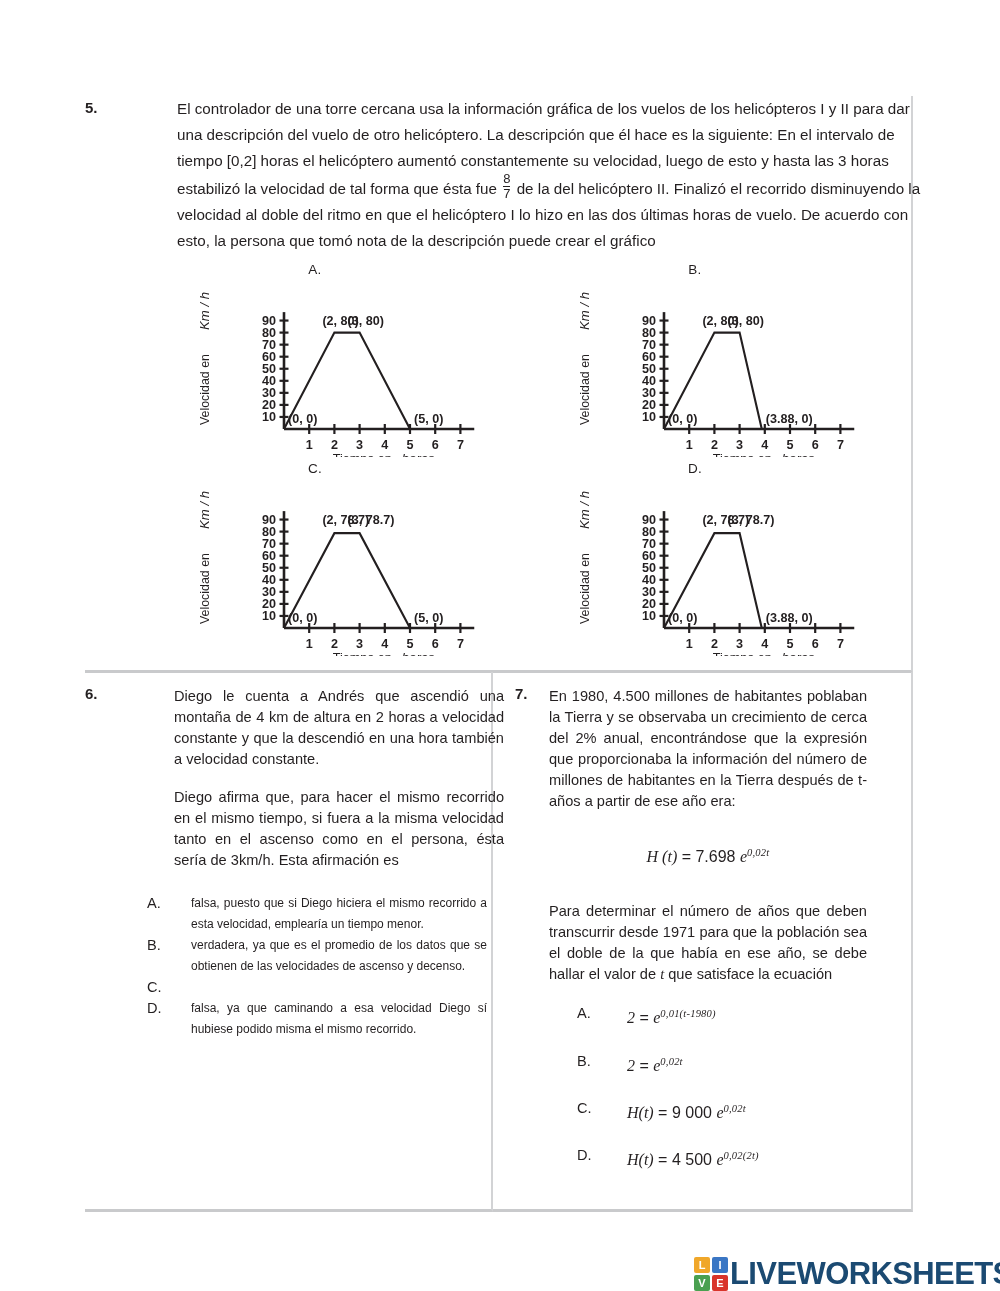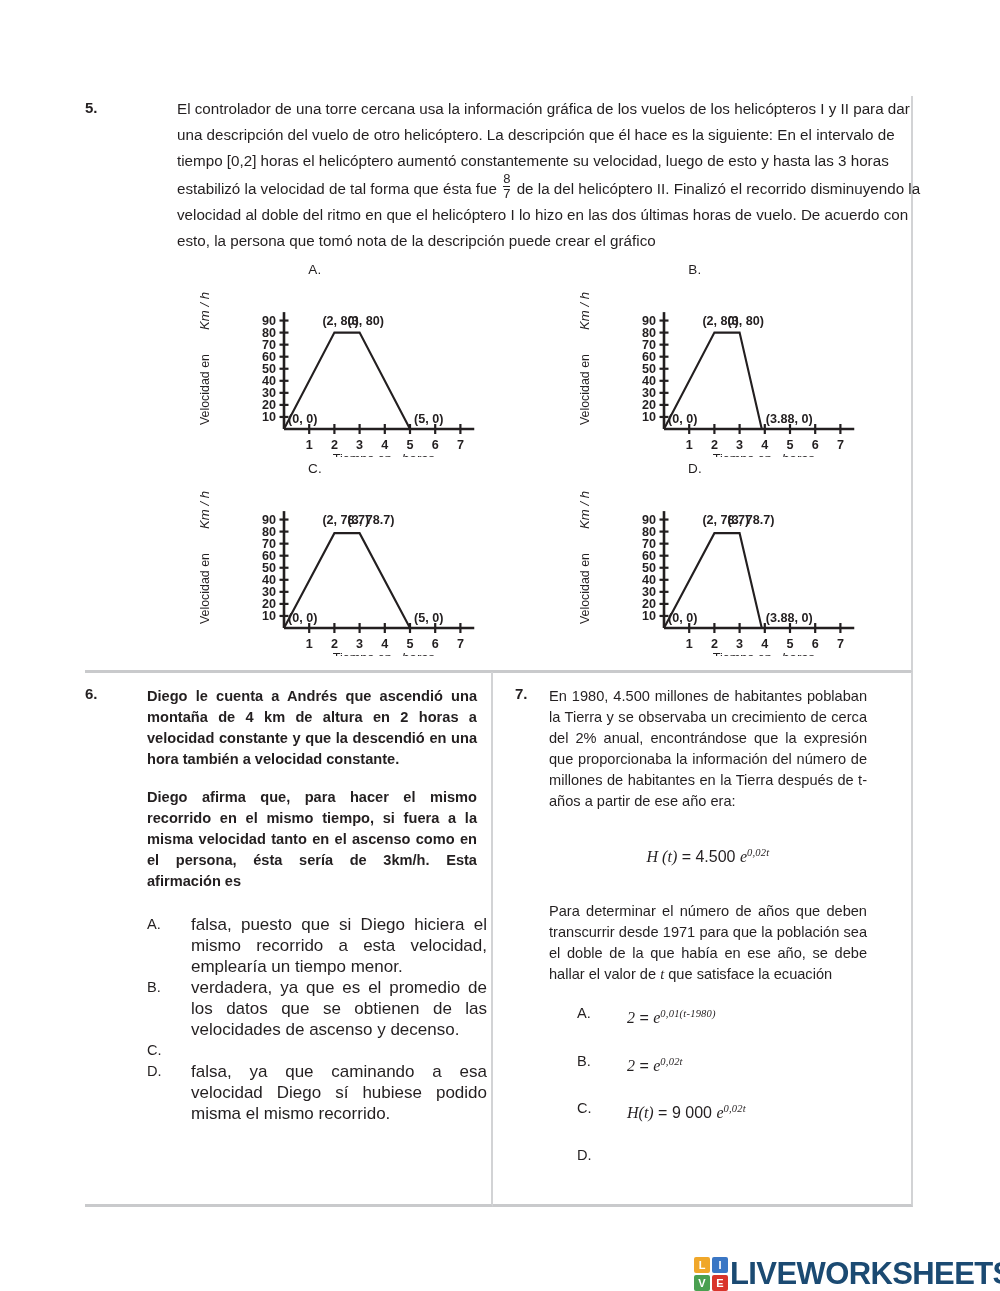--- a/index.html
+++ b/index.html
@@ -96,35 +96,35 @@
   }
   #q6 { width: 408px; }
   #q7 { width: 420px; margin-left: 0; }
   #q6 .qnum { position: absolute; left: 0; top: 14px; }
   #q7 .qnum { position: absolute; left: 22px; top: 14px; }
   .qbody {
     font-size: 14.6px;
     line-height: 21px;
     text-align: justify;
   }
-  #q6 .qbody { margin-left: 62px; width: 330px; font-weight: bold; }
+  #q6 .qbody { margin-left: 89px; width: 330px; }
   #q7 .qbody { margin-left: 56px; width: 318px; }
   .qbody p { margin: 0 0 17px 0; }
   .qbody p:last-child { margin-bottom: 0; }
 
   
   .opts { margin-top: 22px; }
   .opt { display: flex; margin-bottom: 0px; }
   .opt-letter {
     flex: 0 0 auto;
     font-size: 14.6px;
     line-height: 21px;
   }
   .opt-text {
-    font-size: 17px;
+    font-size: 12px;
     line-height: 21px;
     text-align: justify;
   }
   #q6 .opts { margin-left: 62px; width: 340px; }
   #q6 .opt-letter { width: 44px; }
   #q6 .opt-text { width: 296px; }
 
   #q7 .opts { margin-left: 84px; width: 320px; margin-top: 18px; }
   #q7 .opt { margin-bottom: 22px; }
   #q7 .opt-letter { width: 50px; }
@@ -422,39 +422,40 @@
           <span class="opt-text">falsa, ya que caminando a esa velocidad Diego sí hubiese podido misma el mismo recorrido.</span>
         </div>
       </div>
   </div>
 
   <div class="qbox" id="q7">
     <span class="qnum">7.</span>
     <div class="qbody">
       <p>En 1980, 4.500 millones de habitantes poblaban la Tierra y se observaba un crecimiento de cerca del 2% anual, encontrándose que la expresión que proporcionaba la información del número de millones de habitantes en la Tierra después de t-años a partir de ese año era:</p>
       <div class="formula-center">
-        <span class="mathi">H (t)</span><span class="mathn"> = </span><span class="mathn">4.500 </span><span class="mathi">e</span><span class="sup">0,02t</span>
+        <span class="mathi">H (t)</span><span class="mathn"> = </span><span class="mathn">7.698 </span><span class="mathi">e</span><span class="sup">0,02t</span>
       </div>
       <p><span>Para determinar el número de años que deben transcurrir desde 1971 para que la población sea el doble de la que había en ese año, se debe hallar el valor de </span><span class="mathi">t</span><span> que satisface la ecuación</span></p>
     </div>
     <div class="opts" id="q7-opts">
         <div class="opt">
           <span class="opt-letter">A.</span>
           <span class="opt-text eqnum"><span class="mathi">2</span><span class="mathn"> = </span><span class="mathn"></span><span class="mathi">e</span><span class="sup">0,01(t-1980)</span></span>
         </div>
         <div class="opt">
           <span class="opt-letter">B.</span>
           <span class="opt-text eqnum"><span class="mathi">2</span><span class="mathn"> = </span><span class="mathn"></span><span class="mathi">e</span><span class="sup">0,02t</span></span>
         </div>
         <div class="opt">
           <span class="opt-letter">C.</span>
           <span class="opt-text eqnum"><span class="mathi">H(t)</span><span class="mathn"> = </span><span class="mathn">9 000 </span><span class="mathi">e</span><span class="sup">0,02t</span></span>
         </div>
         <div class="opt">
           <span class="opt-letter">D.</span>
+          <span class="opt-text eqnum"><span class="mathi">H(t)</span><span class="mathn"> = </span><span class="mathn">4 500 </span><span class="mathi">e</span><span class="sup">0,02(2t)</span></span>
         </div>
       </div>
   </div>
 
 </div>
 
 <div id="logo">
   <div id="logo-mark">
       <div style="background: rgb(240, 167, 42);">L</div>
       <div style="background: rgb(58, 118, 196);">I</div>

